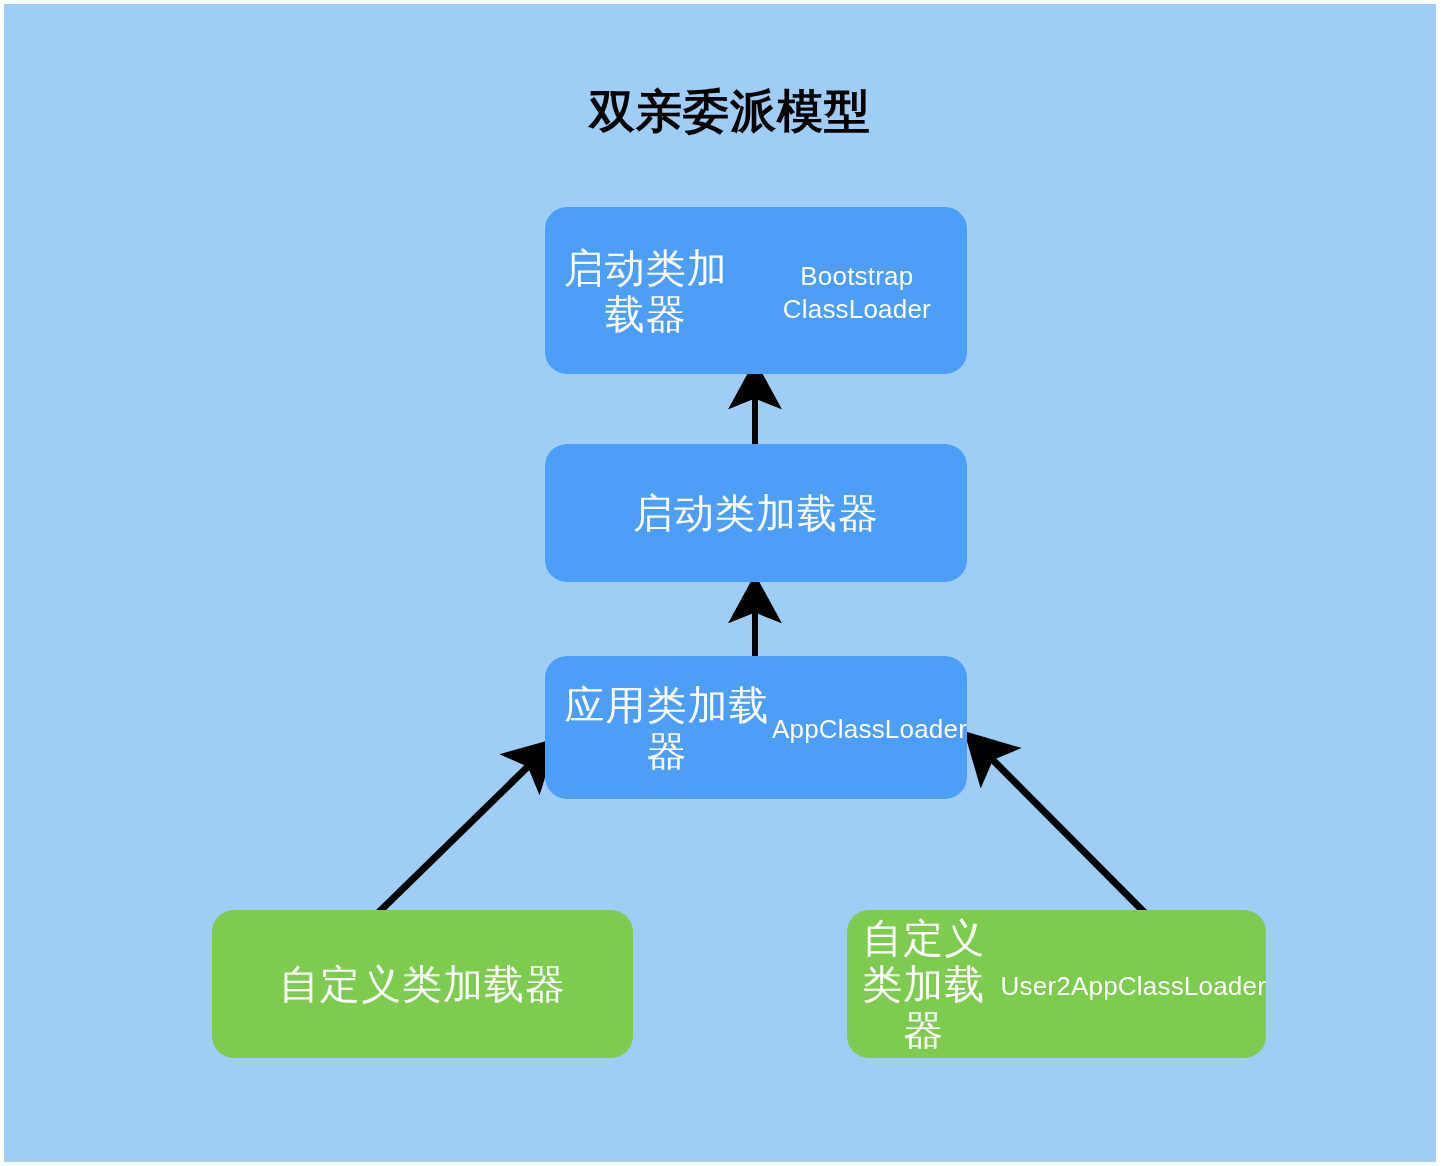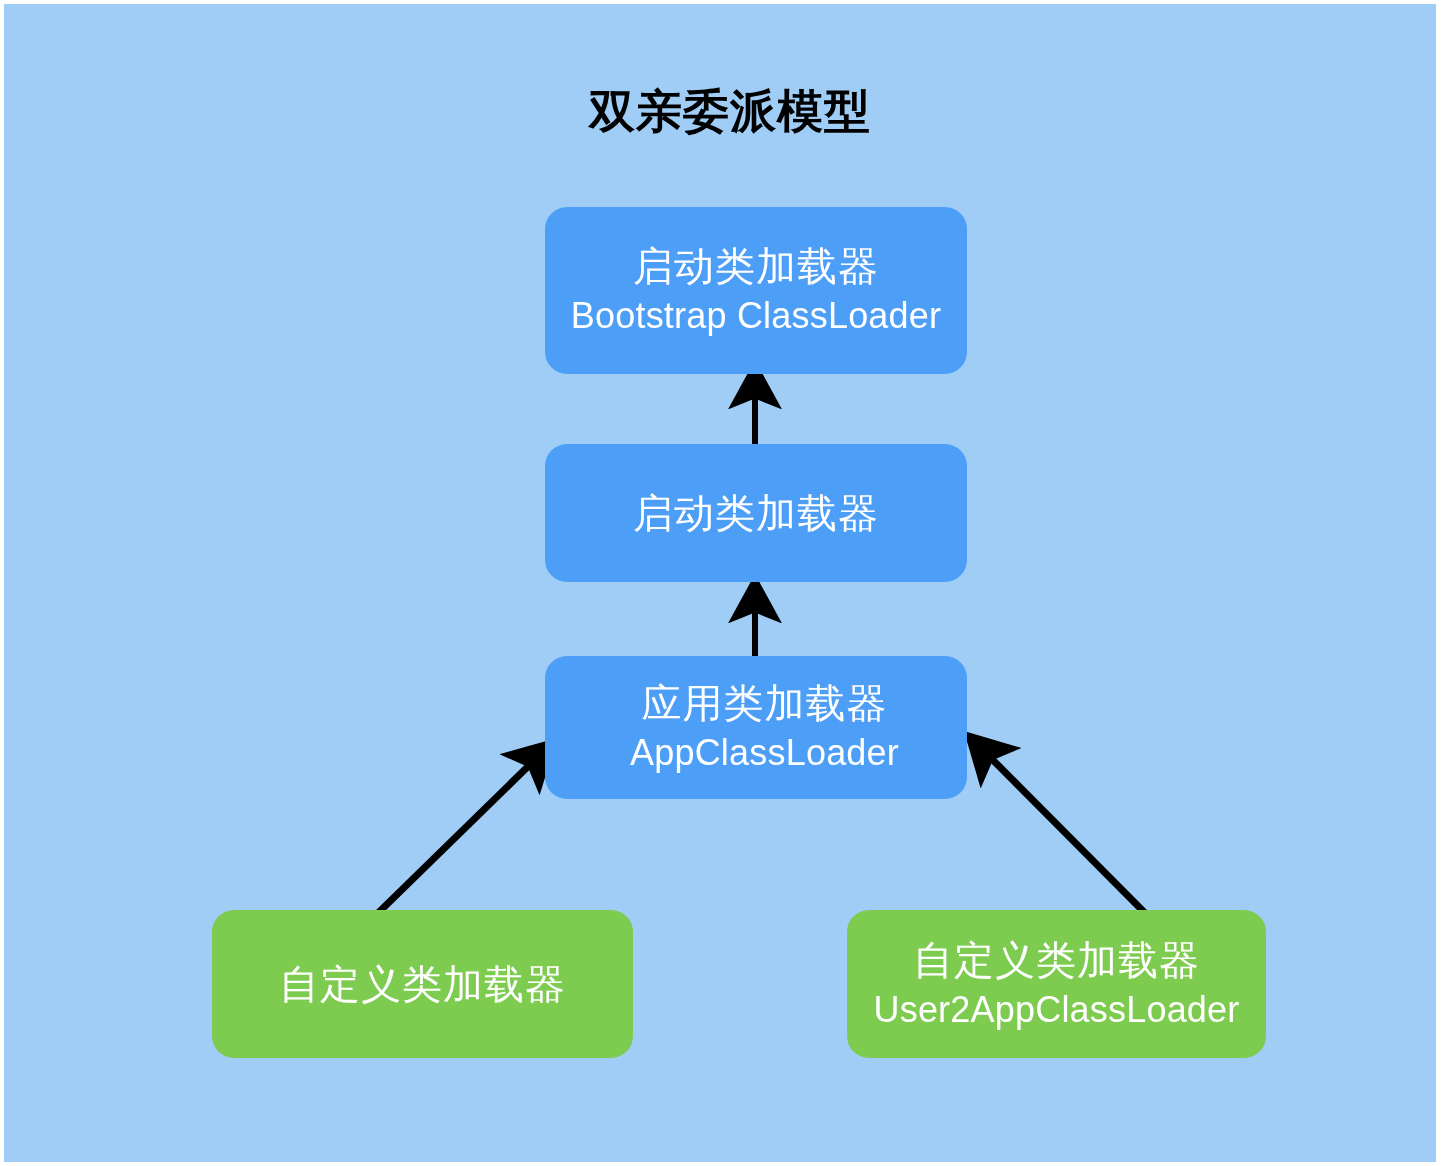--- a/index.html
+++ b/index.html
@@ -27,36 +27,36 @@
     font-weight: bold;
     color: #000000;
     letter-spacing: 1px;
     line-height: 1.1;
   }
   .node {
     position: absolute;
     box-sizing: border-box;
     border-radius: 22px;
     display: flex;
-    flex-direction: column;
+    flex-direction: row;
     align-items: center;
     justify-content: center;
     color: #ffffff;
     text-align: center;
   }
   .node.blue  { background: #4d9ef6; }
   .node.green { background: #7dcb4f; }
   .node .cn {
     font-size: 40px;
     font-weight: 500;
     line-height: 1.15;
     letter-spacing: 1px;
   }
   .node .en {
-    font-size: 36px;
+    font-size: 26px;
     font-weight: 400;
     line-height: 1.25;
     margin-top: 4px;
     letter-spacing: 0.2px;
   }
   
   #node-bootstrap { left: 541px; top: 203px;  width: 422px; height: 167px; }
   #node-ext       { left: 541px; top: 440px;  width: 422px; height: 138px; }
   #node-app       { left: 541px; top: 652px;  width: 422px; height: 143px; padding-left: 17px; }
   #node-user1     { left: 208px; top: 906px;  width: 421px; height: 148px; }

